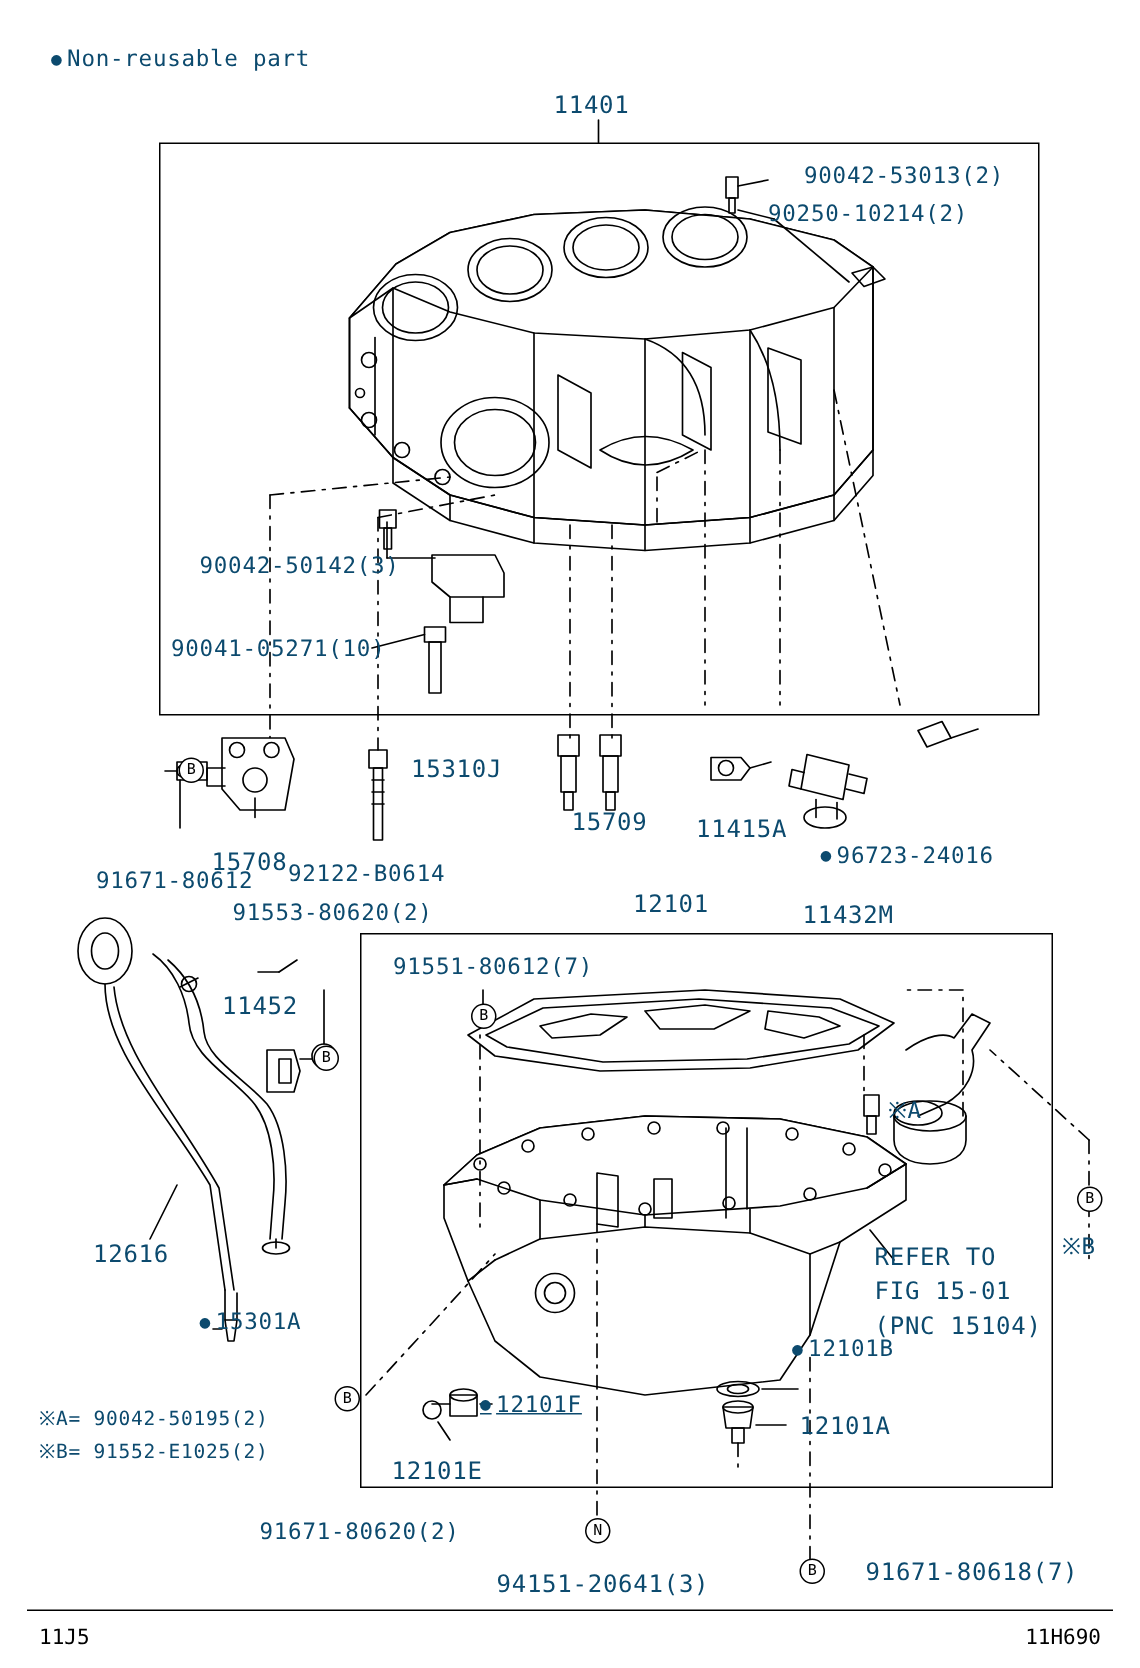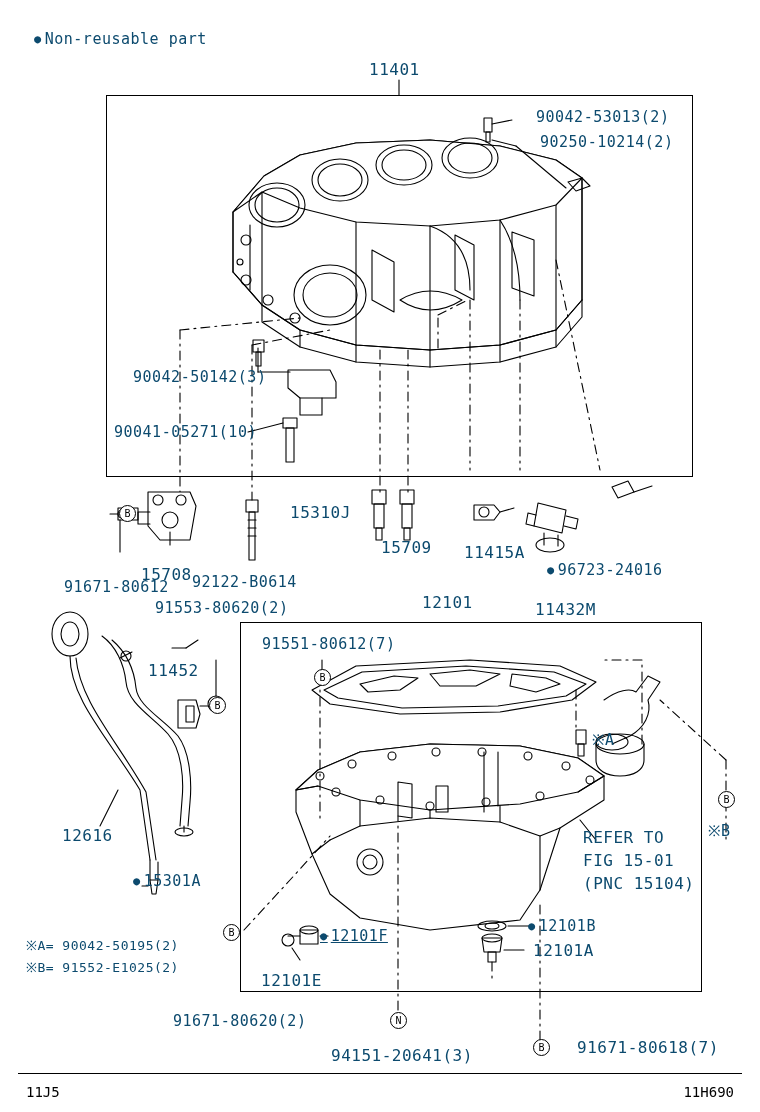--- a/index.html
+++ b/index.html
@@ -336,26 +336,26 @@
       <line x1="120" y1="552" x2="120" y2="520"></line>
 
       <line x1="170" y1="545" x2="170" y2="532"></line>
     </g>
   </svg>
 
   <div class="lbl big" style="left:369px; top:60px;">11401</div>
   <div class="lbl big" style="left:422px; top:593px;">12101</div>
 
   <div class="lbl" style="left:536px; top:108px;">90042-53013(2)</div>
-  <div class="lbl" style="left:540px; top:133px;">90250-10214(2)</div>
+  <div class="lbl" style="left:512px; top:133px;">90250-10214(2)</div>
 
   <div class="lbl" style="left:133px; top:368px;">90042-50142(3)</div>
   <div class="lbl" style="left:114px; top:423px;">90041-05271(10)</div>
 
-  <div class="lbl big" style="left:290px; top:503px;">15310J</div>
+  <div class="lbl big" style="left:274px; top:503px;">15310J</div>
   <div class="lbl big" style="left:381px; top:538px;">15709</div>
   <div class="lbl big" style="left:464px; top:543px;">11415A</div>
 
   <div class="lbl" style="left:547px; top:561px;">
     <span class="bullet"></span><span>96723-24016</span>
   </div>
   <div class="lbl big" style="left:535px; top:600px;">11432M</div>
 
   <div class="lbl big" style="left:141px; top:565px;">15708</div>
   <div class="lbl" style="left:64px; top:578px;">91671-80612</div>
@@ -367,21 +367,21 @@
 
   <div class="lbl big" style="left:62px; top:826px;">12616</div>
   <div class="lbl" style="left:133px; top:872px;">
     <span class="bullet"></span><span>15301A</span>
   </div>
 
   <div class="lbl big" style="left:583px; top:828px;">REFER TO</div>
   <div class="lbl big" style="left:583px; top:851px;">FIG 15-01</div>
   <div class="lbl big" style="left:583px; top:874px;">(PNC 15104)</div>
 
-  <div class="lbl" style="left:528px; top:917px;">
+  <div class="lbl" style="left:528px; top:890px;">
     <span class="bullet"></span><span>12101B</span>
   </div>
   <div class="lbl big" style="left:533px; top:941px;">12101A</div>
 
   <div class="lbl" style="left:320px; top:927px;text-decoration:underline;">
     <span class="bullet"></span><span>12101F</span>
   </div>
   <div class="lbl big" style="left:261px; top:971px;">12101E</div>
 
   <div class="lbl" style="left:173px; top:1012px;">91671-80620(2)</div>

